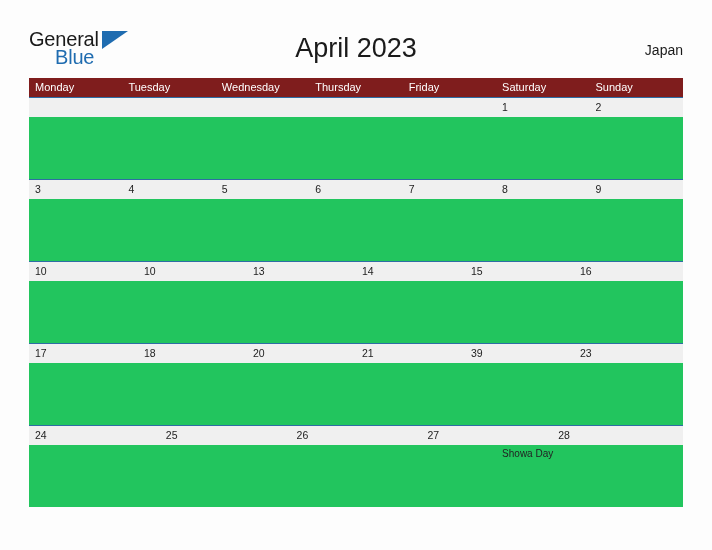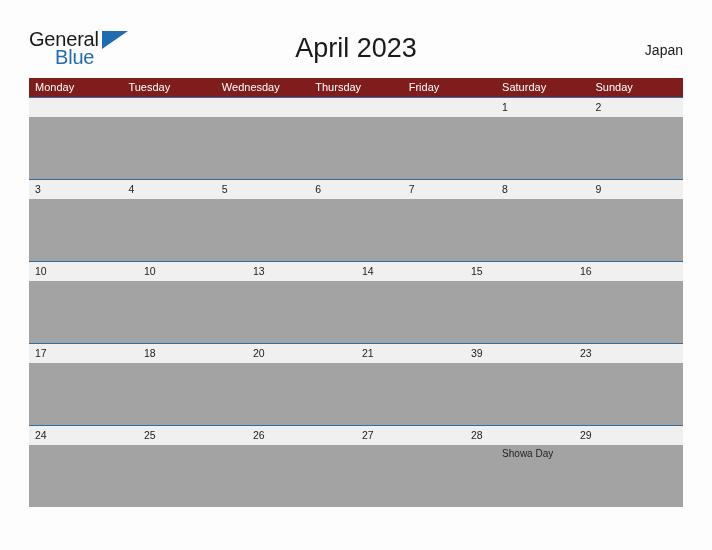--- a/index.html
+++ b/index.html
@@ -137,21 +137,21 @@
     line-height: 19px;
     padding-left: 6px;
     box-sizing: border-box;
     font-family: "Liberation Sans", sans-serif;
   }
 
   .event-band {
     display: flex;
     width: 654px;
     height: 62px;
-    background: #a3a3a3;
+    background: #22c55e;
   }
   .event-cell {
     flex: 1 1 0;
     padding-left: 6px;
     padding-top: 2px;
     box-sizing: border-box;
   }
   .event-text {
     font-size: 10px;
     color: #222222;
@@ -329,21 +329,20 @@
       </div>
     </div>
 
     <div class="week-row">
       <div class="date-band">
         <div class="date-cell">24</div>
         <div class="date-cell">25</div>
         <div class="date-cell">26</div>
         <div class="date-cell">27</div>
         <div class="date-cell">28</div>
-        <div class="date-cell">29</div>
       </div>
       <div class="event-band">
         <div class="event-cell">
             <span class="event-text"></span>
           </div>
         <div class="event-cell">
             <span class="event-text"></span>
           </div>
         <div class="event-cell">
             <span class="event-text"></span>

